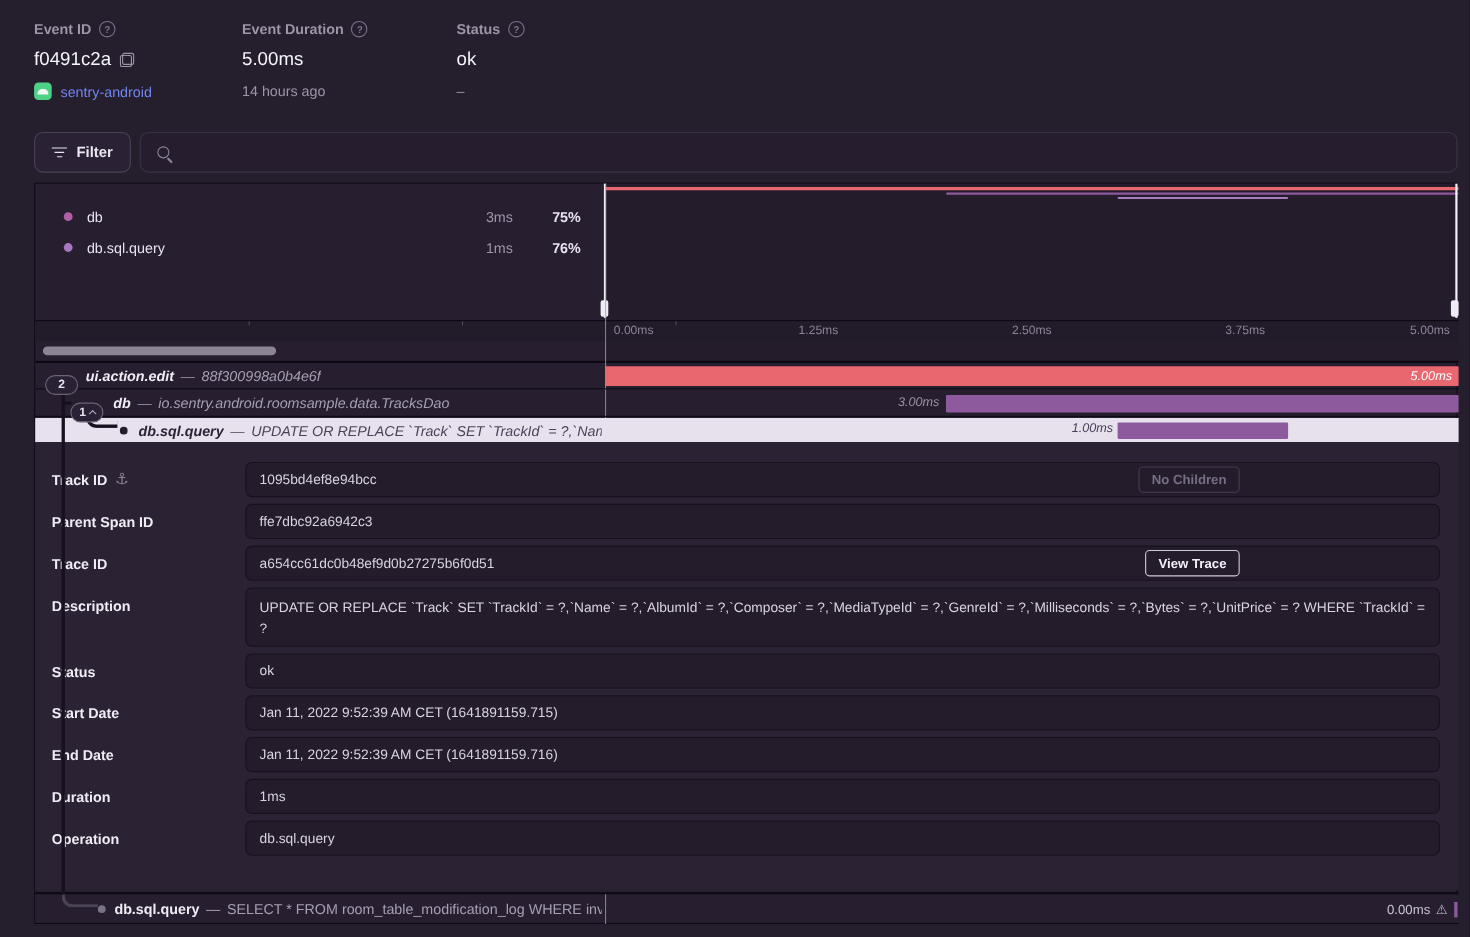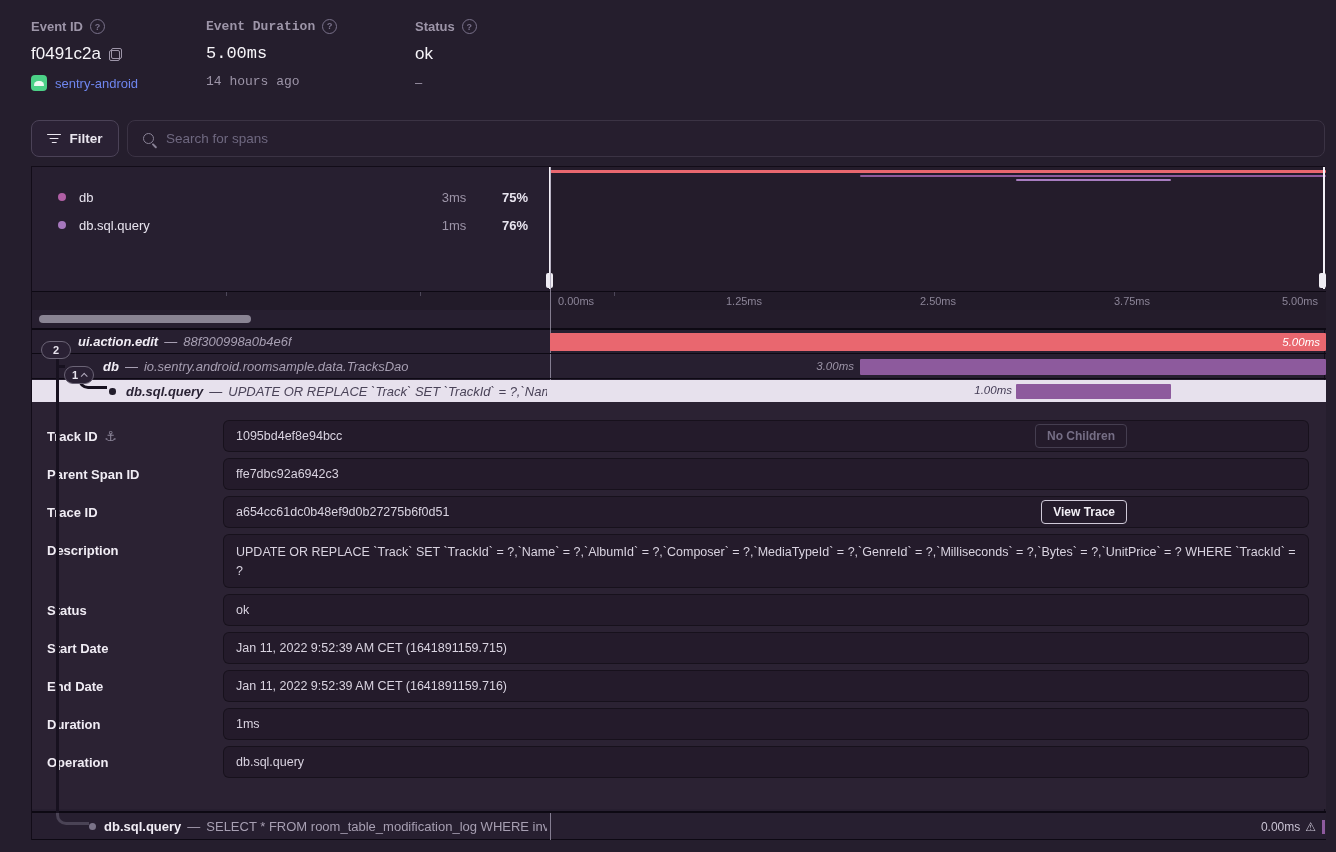--- a/index.html
+++ b/index.html
@@ -146,21 +146,21 @@
     <div class="hdr-value">
       <span>f0491c2a</span>
       <span class="copy-icon"></span>
     </div>
     <div class="proj">
       <span class="android-icon"></span>
       <span class="proj-link">sentry-android</span>
     </div>
   </div>
 
-  <div class="hdr-col" style="left:206px;font-family:Liberation Mono, monospace;">
+  <div class="hdr-col" style="left:220px;">
     <div class="hdr-label">
       <span>Event Duration</span>
       <span class="help-icon">?</span>
     </div>
     <div class="hdr-value">
         <span>5.00ms</span>
       </div>
     <div class="hdr-sub">14 hours ago</div>
   </div>
 
@@ -178,21 +178,20 @@
   <div class="filter-btn">
     <span class="filter-icon">
         <span></span>
         <span></span>
         <span></span>
       </span>
     <span class="filter-label">Filter</span>
   </div>
   <div class="search-wrap">
     <span class="search-icon"></span>
-    <input class="search-input" type="text" placeholder="Search for spans" style="">
   </div>
 
   <div class="frame">
     <div class="tl-bg"></div>
 
     <div class="legend-row" style="top:16px;">
       <span class="legend-dot" style="background: rgb(176, 95, 165);"></span>
       <span class="legend-name">db</span>
       <span class="legend-time">3ms</span>
       <span class="legend-pct">75%</span>

